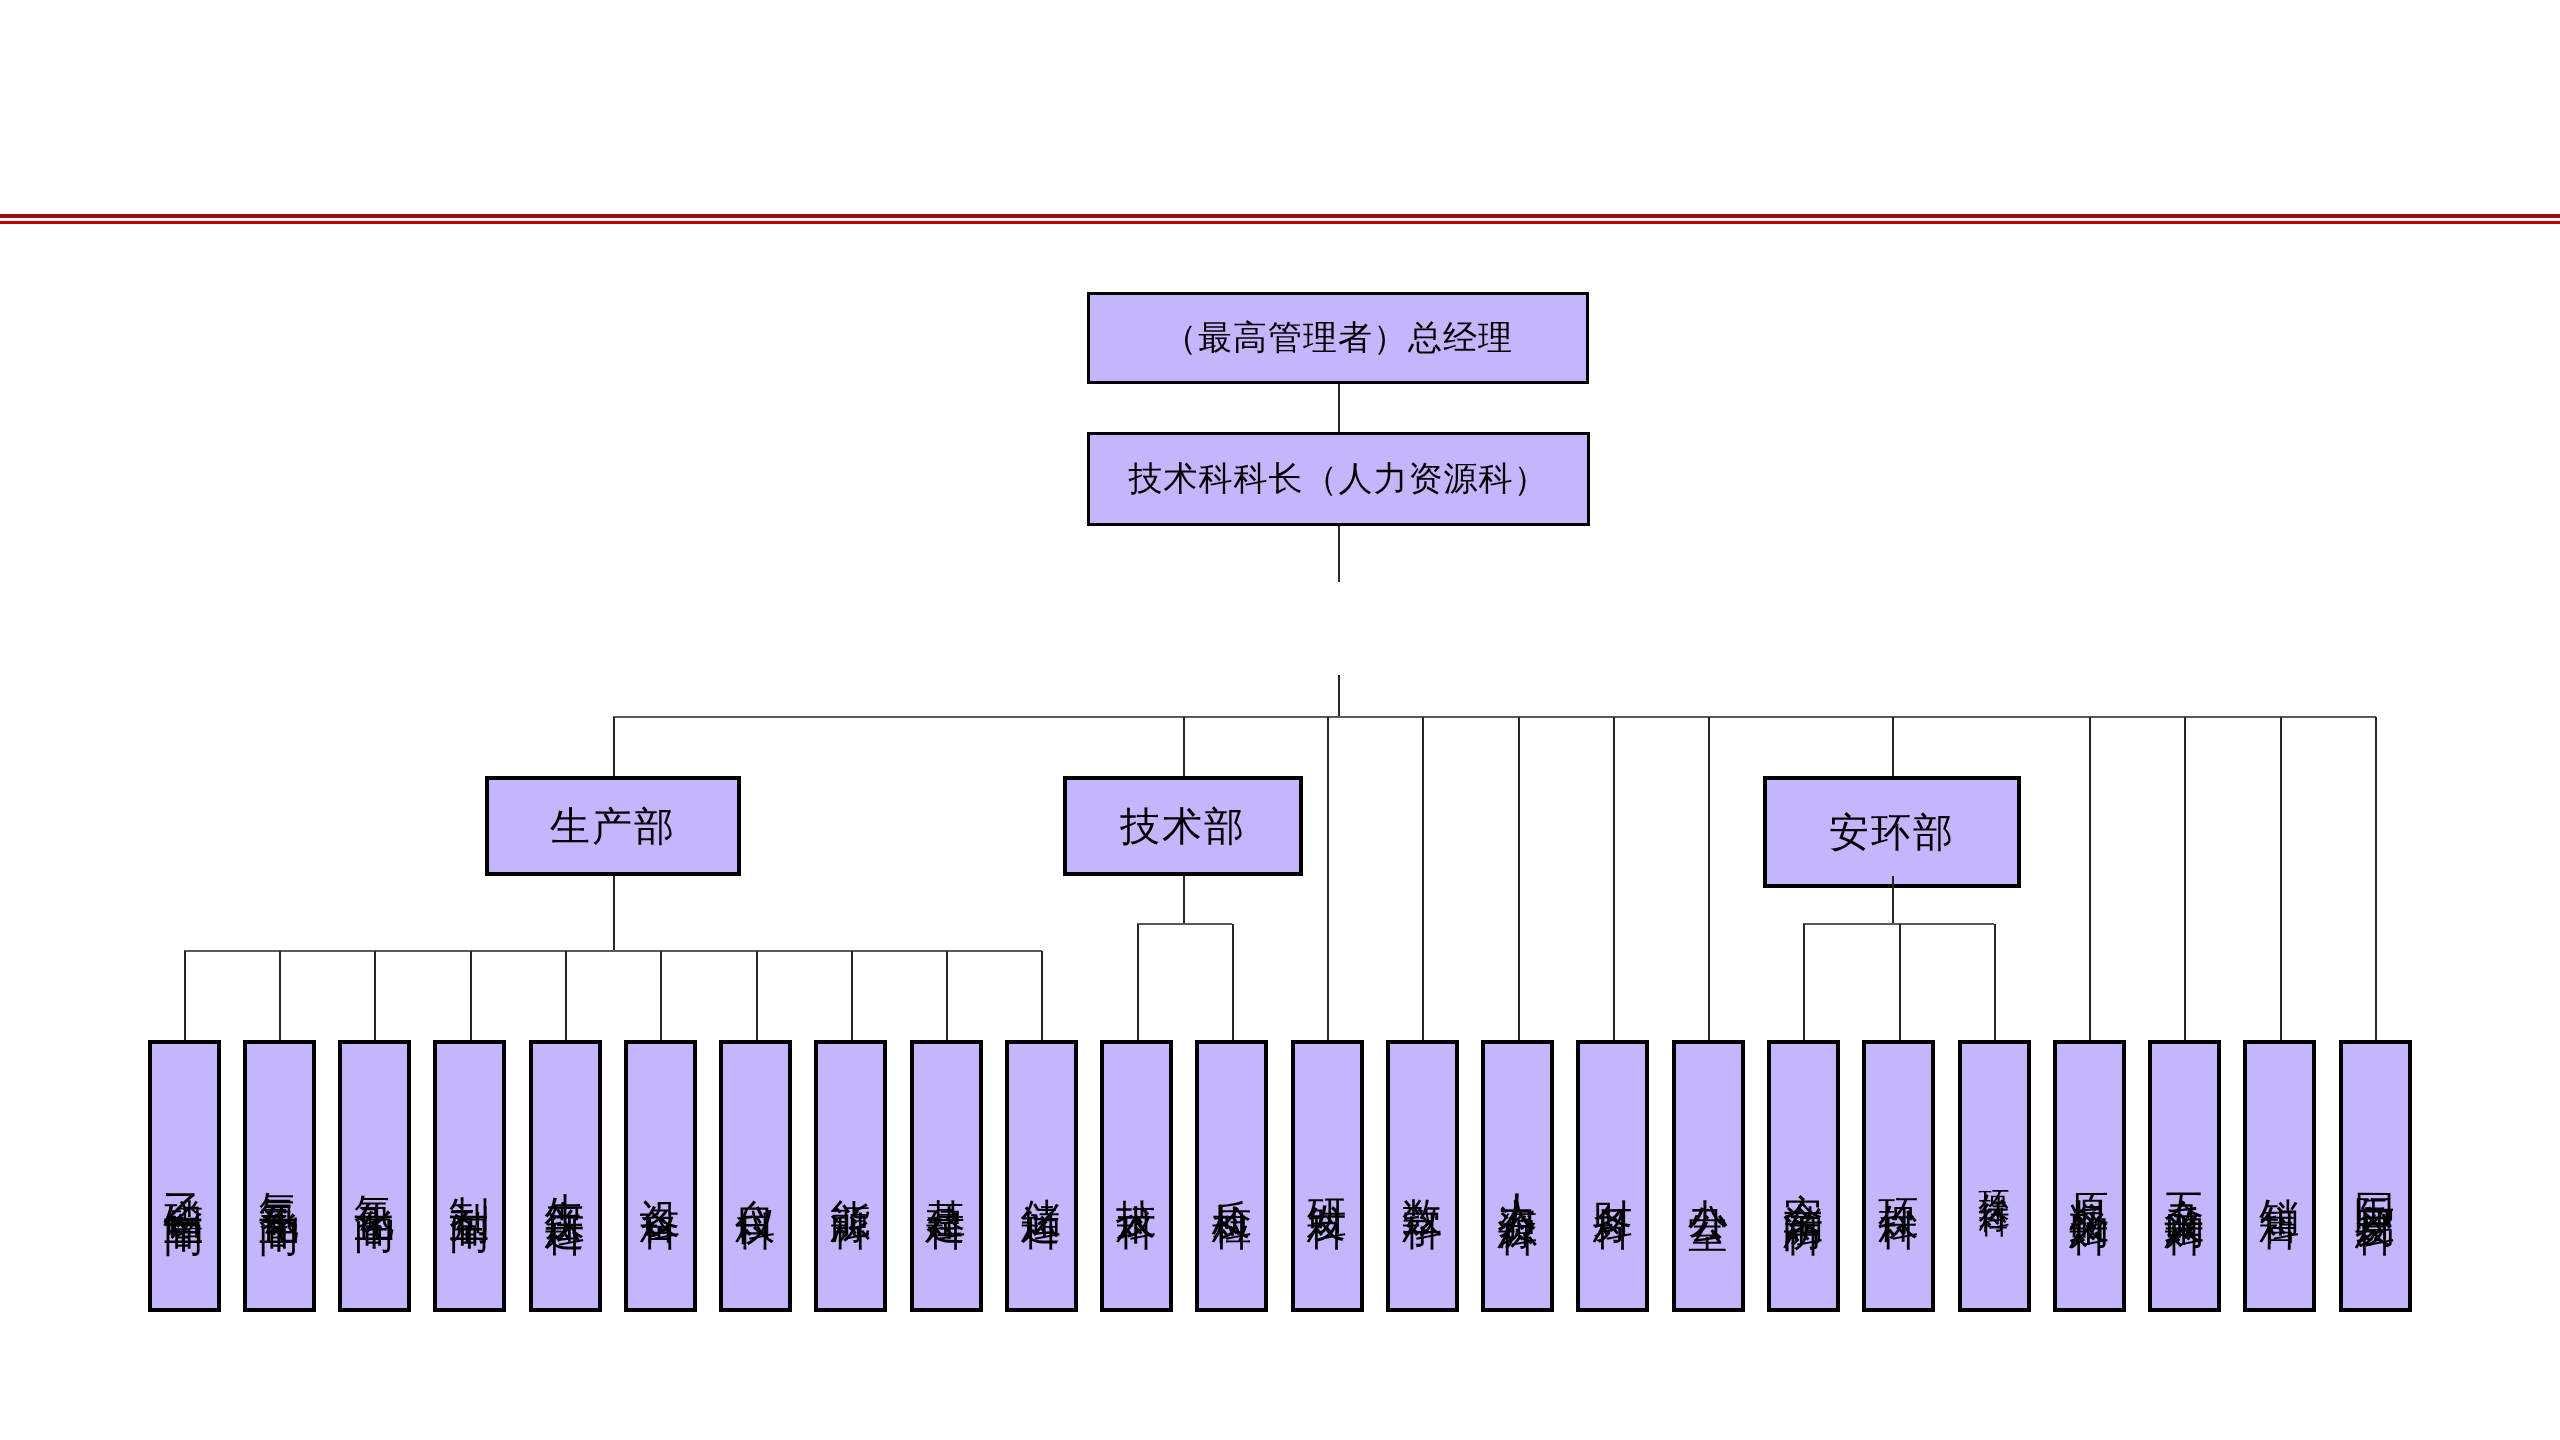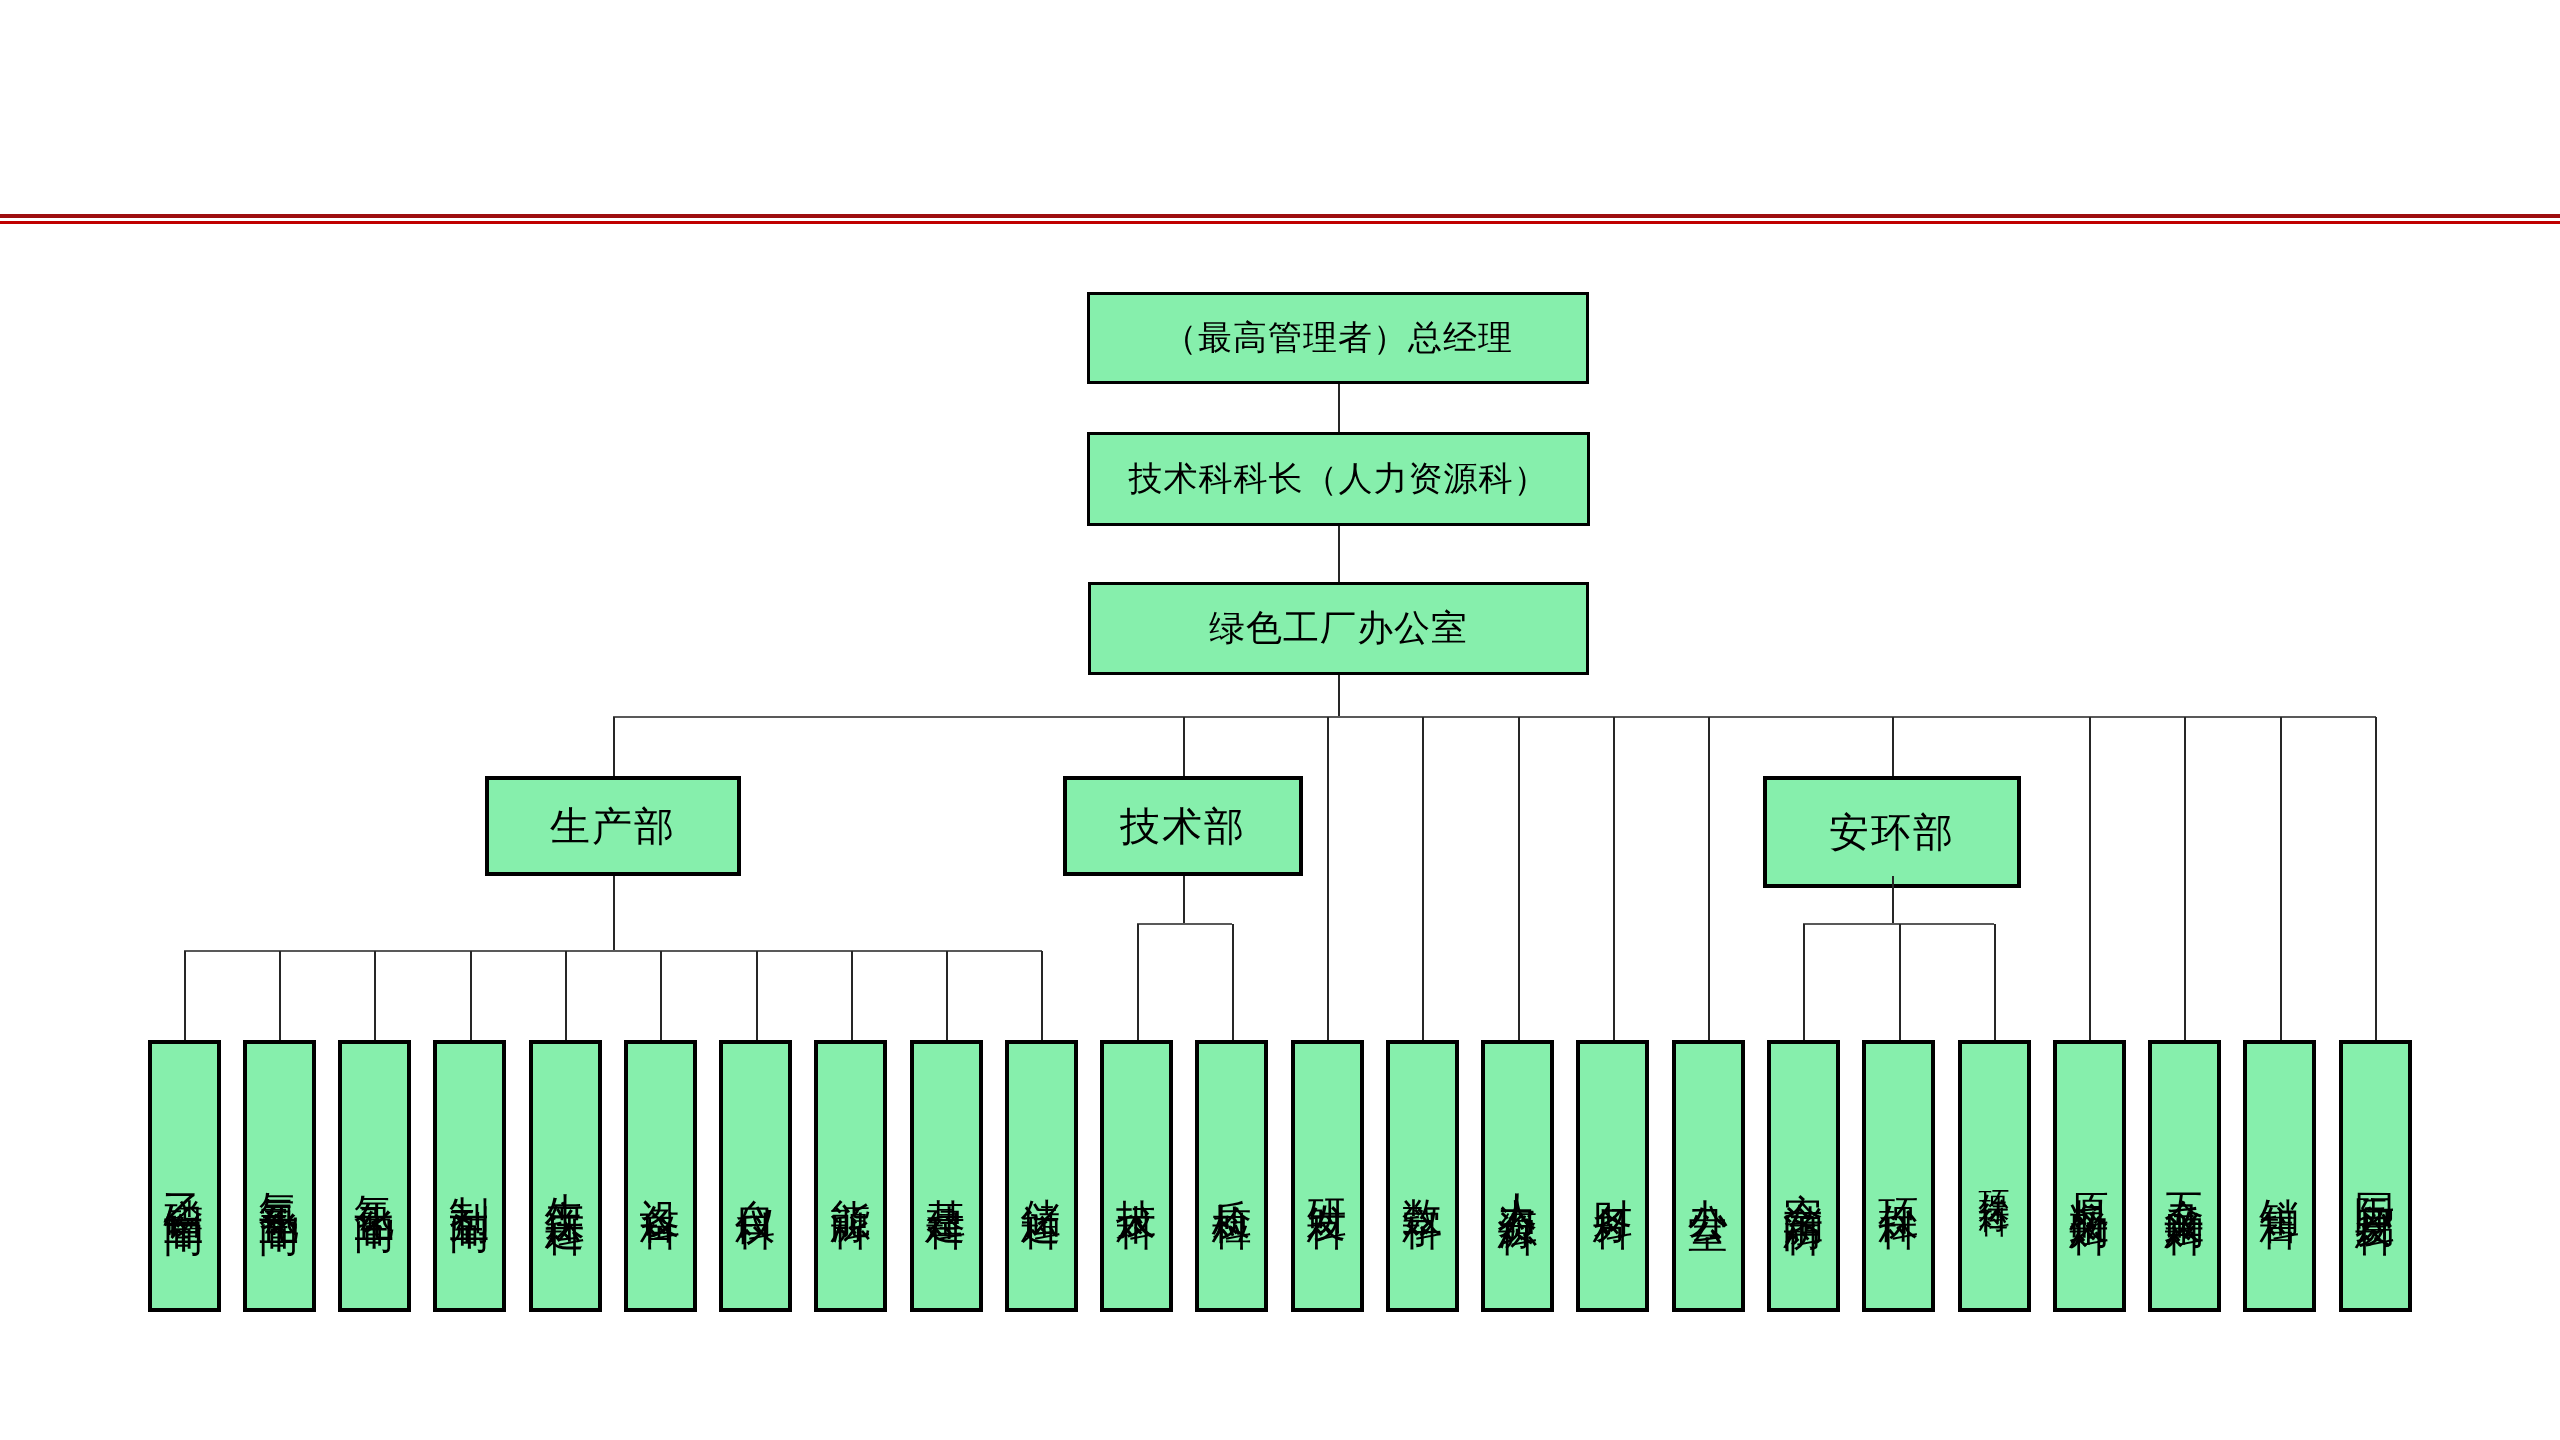--- a/index.html
+++ b/index.html
@@ -6,21 +6,21 @@
   #stage{position:relative;width:2560px;height:1440px;background:#ffffff;overflow:hidden;
          font-family:"DejaVu Sans","Liberation Sans",sans-serif;}
   
   #title{position:absolute;left:56px;top:18px;width:2450px;
          font-family:"Liberation Serif","DejaVu Serif",serif;
          font-size:66px;letter-spacing:5px;color:#44546A;font-weight:600;white-space:nowrap;}
   .rule{position:absolute;left:0;width:2560px;}
   #rule-a{top:214px;height:4px;background:#9E0E10;}
   #rule-b{top:221px;height:3px;background:#C00000;}
   
-  .node{position:absolute;box-sizing:border-box;background:#86efac;border:3px solid #000;
+  .node{position:absolute;box-sizing:border-box;background:#c4b5fd;border:3px solid #000;
         display:flex;align-items:center;justify-content:center;text-align:center;color:#000;}
   .lvl{font-size:34px;letter-spacing:1px;}
   .dept{border-width:4px;font-size:40px;letter-spacing:2px;}
   .unit{top:1040px;height:272px;width:73px;border-width:4px;}
   .unit span{writing-mode:vertical-rl;text-orientation:upright;
              font-size:40px;line-height:1;letter-spacing:6px;display:block;}
   .unit.small span{font-size:31px;letter-spacing:4px;}
   
   .v{position:absolute;width:1.5px;background:#262626;}
   .h{position:absolute;height:2px;background:#595959;}
@@ -28,21 +28,20 @@
 </head>
 <body>
 
 <div id="stage">
 
   <div id="rule-a" class="rule"></div>
   <div id="rule-b" class="rule"></div>
 
   <div class="node lvl" style="left:1087px;top:292px;width:502px;height:92px;">（最高管理者）总经理</div>
   <div class="node lvl" style="left:1087px;top:432px;width:503px;height:94px;">技术科科长（人力资源科）</div>
-  <div class="node lvl" style="left:1088px;top:582px;width:501px;height:93px;font-size:36px;">绿色工厂办公室</div>
 
   <div class="v" style="left:1338px;top:384px;height:48px;"></div>
   <div class="v" style="left:1338px;top:526px;height:56px;"></div>
   <div class="v" style="left:1338px;top:675px;height:42px;"></div>
 
   <div class="h" style="left:613px;top:716px;width:1763px;"></div>
 
   <div class="v" style="left:613px;top:717px;height:59px;"></div>
   <div class="v" style="left:1183px;top:717px;height:59px;"></div>
   <div class="v" style="left:1892px;top:717px;height:59px;"></div>

